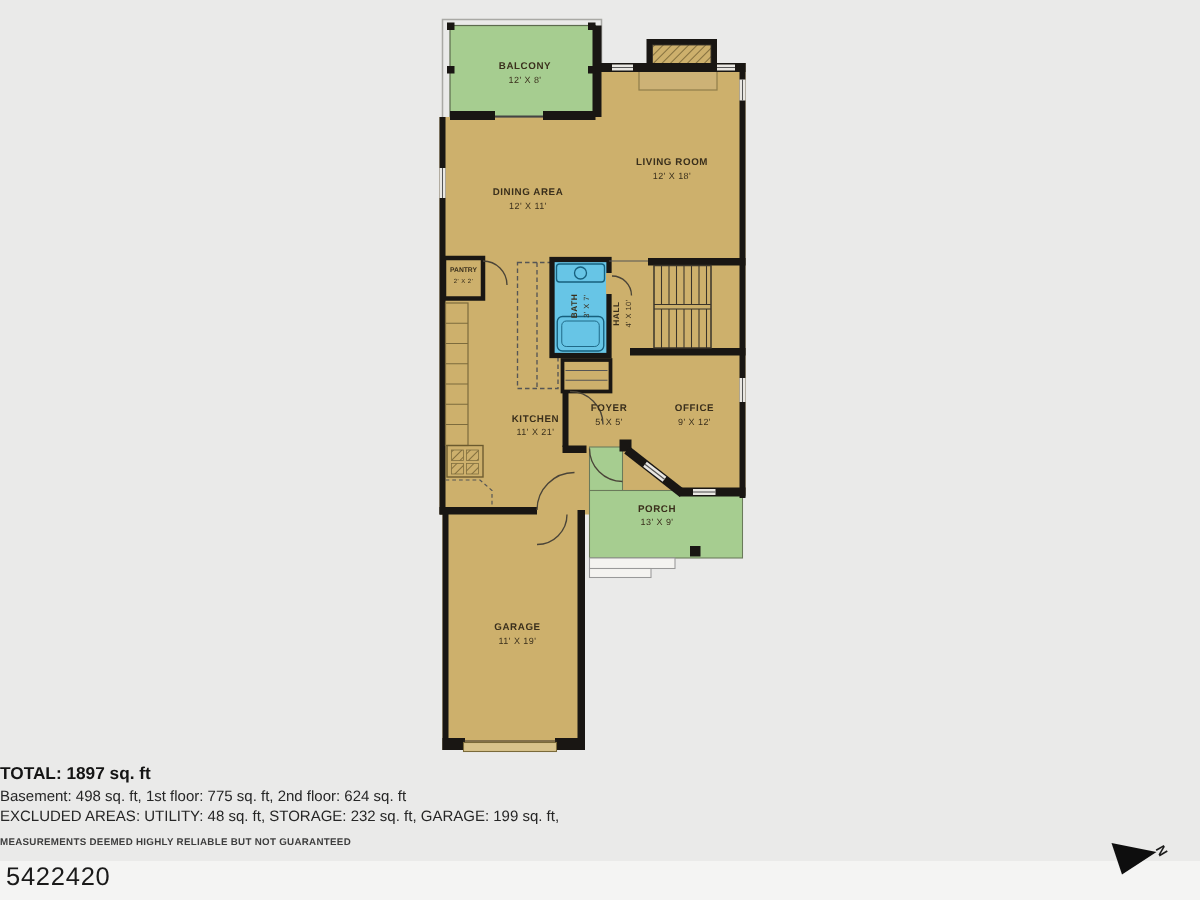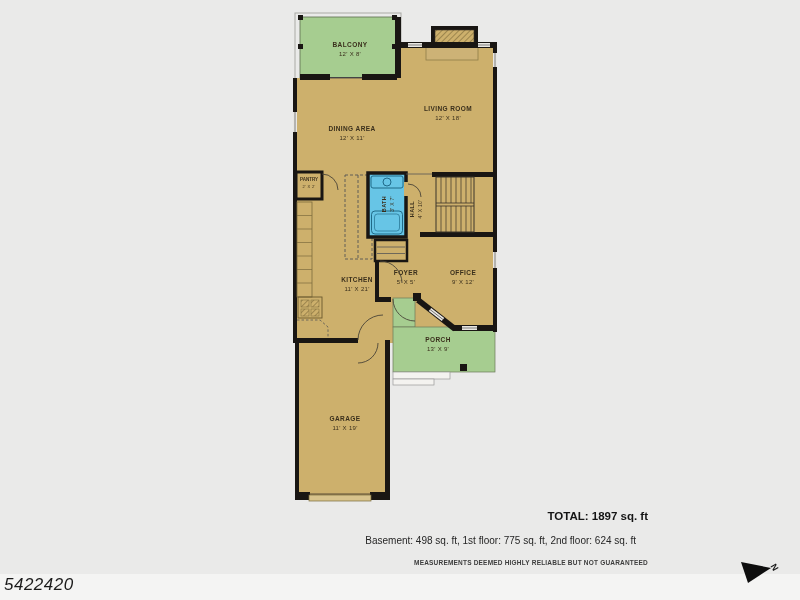--- a/index.html
+++ b/index.html
@@ -6,26 +6,26 @@
   body{width:800px;height:600px;overflow:hidden;background:#eaeae9;font-family:"Liberation Sans",sans-serif;}
   .stage{position:relative;width:800px;height:600px;background:#eaeae9;}
   .plan-svg{position:absolute;left:290px;top:12px;}
   .rlabel{position:absolute;transform:translate(-50%,-50%);text-align:center;color:#3a2f1c;
           font-size:6.5px;font-weight:700;letter-spacing:.4px;line-height:1.55;white-space:nowrap;}
   .rlabel .rname{display:block;}
   .rlabel .dims{display:block;font-weight:400;font-size:6px;letter-spacing:.3px;}
   .rot{transform:translate(-50%,-50%) rotate(-90deg);}
   .tiny{font-size:4.5px;letter-spacing:0;}
   .tiny .dims{font-size:4px;}
-  .footer{position:absolute;left:0;top:510px;width:648px;text-align:right;color:#222;}
+  .footer{position:absolute;left:0;top:510px;width:648px;text-align:left;color:#222;}
   .footer .total{font-size:11.5px;font-weight:700;color:#141414;margin:0 0 3px 0;}
-  .footer .fline{font-size:10px;line-height:13px;margin:12px;color:#262626;}
+  .footer .fline{font-size:10px;line-height:13px;margin:0;color:#262626;}
   .footer .disclaimer{font-size:6.5px;font-weight:700;color:#3d3d3d;letter-spacing:.2px;margin-top:7px;}
   .white-bar{position:absolute;left:0;bottom:0;width:800px;height:26px;background:#f4f4f3;}
-  .watermark{position:absolute;left:4px;top:575px;font-size:17px;color:#1a1a1a;letter-spacing:.5px;font-style:italic;}
+  .watermark{position:absolute;left:4px;top:575px;font-size:17px;color:#1a1a1a;letter-spacing:.5px;}
   .compass{position:absolute;left:718px;top:548px;}
 </style>
 </head>
 <body>
 
 <div class="stage">
 
   <svg class="plan-svg" width="212" height="492" viewBox="0 0 212 492">
     <defs>
       <pattern id="hatch" width="4" height="4" patternUnits="userSpaceOnUse" patternTransform="rotate(45)">
@@ -202,20 +202,21 @@
   <div class="rlabel" style="left:345px;top:424px">
     <span class="rname">GARAGE</span>
     <span class="dims">11' X 19'</span>
   </div>
 
   <div class="white-bar"></div>
 
   <div class="footer">
     <div class="total">TOTAL: 1897 sq. ft</div>
     <div class="fline">Basement: 498 sq. ft, 1st floor: 775 sq. ft, 2nd floor: 624 sq. ft</div>
+    <div class="fline">EXCLUDED AREAS: UTILITY: 48 sq. ft, STORAGE: 232 sq. ft, GARAGE: 199 sq. ft,</div>
     <div class="disclaimer">MEASUREMENTS DEEMED HIGHLY RELIABLE BUT NOT GUARANTEED</div>
   </div>
 
   <div class="watermark">5422420</div>
 
   <svg class="compass" width="80" height="50" viewBox="0 0 80 50">
     <polygon points="23,14 53,20 30,35" fill="#0e0e0e"></polygon>
     <text x="55" y="23" font-size="9" font-weight="700" fill="#1a1a1a" transform="rotate(60 58 18)" font-family="Liberation Sans, sans-serif">N</text>
   </svg>
 

